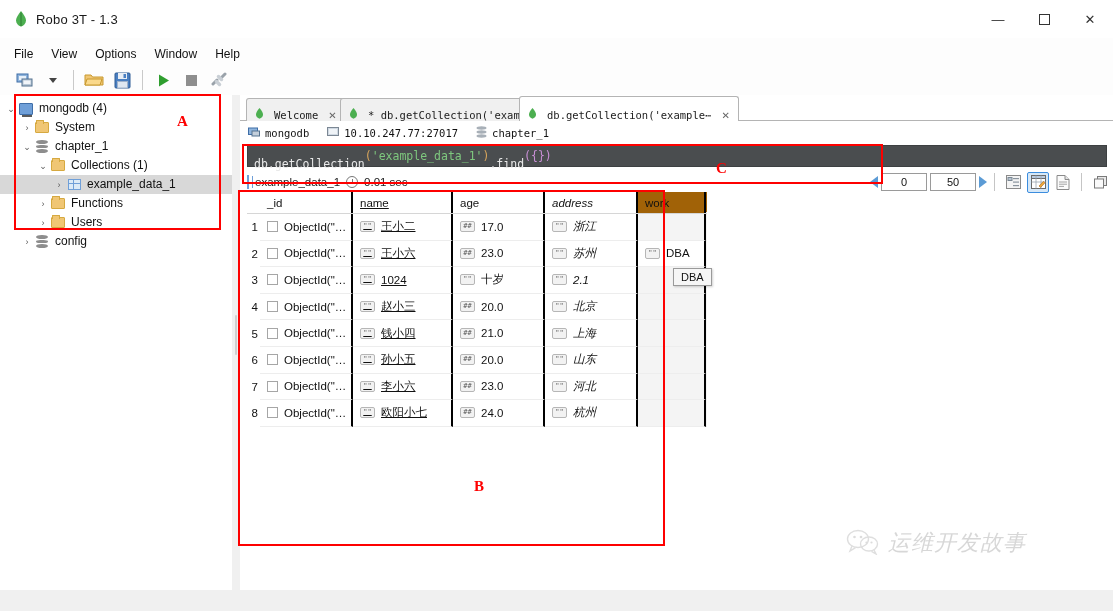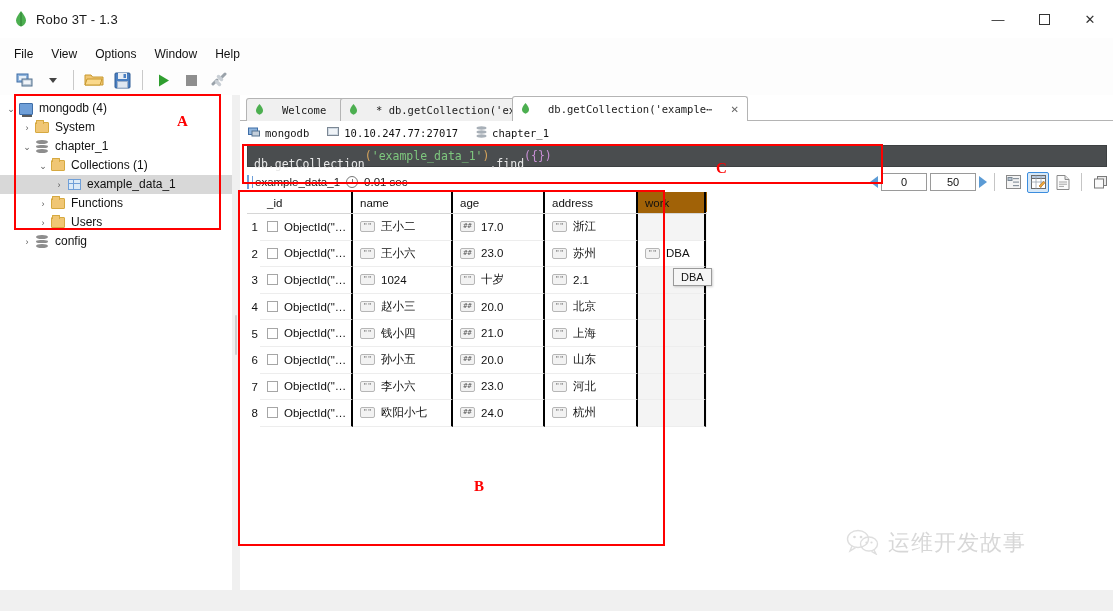--- a/index.html
+++ b/index.html
@@ -80,21 +80,21 @@
   .vsplit:after{ content:''; position:absolute; left:3px; top:220px; width:2px; height:40px; background:#cfcfcf; border-radius:1px;}
 
   
   .rightpanel { position: absolute; left: 240px; top: 95px; width: 873px; height: 495px; background: #fff; }
 
   
   .tabstrip { position: absolute; left: 0; top: 0; width: 873px; height: 26px; }
   .tabstrip .tabs-line { position:absolute; left:0; bottom:0; width:873px; height:1px; background:#b4b4b4; }
   .tab {
     position: absolute; top: 3px; height: 23px;
-    display: flex; align-items: center; gap: 18px;
+    display: flex; align-items: flex-end; gap: 10px;
     padding: 0 8px 0 8px;
     background: #f0f0f0; border: 1px solid #b4b4b4; border-bottom: none;
     border-radius: 3px 3px 0 0;
     font-family: "DejaVu Sans Mono", monospace; font-size: 10.5px; color: #1a1a1a;
     white-space: nowrap;
   }
   .tab.active { background: #ffffff; top: 1px; height: 25px; z-index: 3; }
   .tab .leaf { flex: 0 0 auto; }
   .tab .xbtn { font-size: 10px; color: #666; font-family: "Liberation Sans", sans-serif; }
 
@@ -155,23 +155,23 @@
     width: 13px; flex: 0 0 13px; display: flex; align-items: center; justify-content: flex-end;
     font-size: 11.5px; color: #111; padding-right: 2px;
   }
   .gcell {
     display: flex; align-items: center; gap: 6px;
     border-right: 2px solid #000000; border-bottom: 1px solid #ededed;
     padding-left: 7px; font-size: 11.5px; color: #111; overflow: hidden; white-space: nowrap;
   }
   .ghead .gcell { border-bottom: none; font-size: 11.5px; color: #111; }
   .c-id { width: 93px; flex: 0 0 93px; }
-  .c-name { width: 100px; flex: 0 0 100px; }
+  .c-name { width: 100px; flex: 0 0 100px; text-decoration: underline; }
   .c-age { width: 92px; flex: 0 0 92px; }
-  .c-addr { width: 93px; flex: 0 0 93px; }
+  .c-addr { width: 93px; flex: 0 0 93px; font-style: italic; }
   .c-work { width: 68px; flex: 0 0 68px; background: #f4f4f4; }
   .c-pad { flex: 1 1 auto; background: #f4f4f4; border-bottom: 1px solid #ededed; }
   .ghead .c-work, .ghead .c-pad { background: #a16207; }
 
   
   .cbox { width: 11px; height: 11px; border: 1px solid #a6a6a6; background: #fff; flex: 0 0 11px; }
   
   .chip {
     flex: 0 0 auto; width: 15px; height: 11px; border: 1px solid #b6b6b6; background: #f2f2f2;
     border-radius: 2px; display: flex; align-items: center; justify-content: center;
@@ -188,21 +188,21 @@
   .statusarea { position: absolute; left: 0; bottom: 0; width: 1113px; height: 21px; background: #f0f0f0; }
 
   
   .anno { position: absolute; border: 2px solid #fe0000; pointer-events: none; }
   .annoletter {
     position: absolute; color: #fe0000; font-size: 15px; font-weight: 600;
     font-family: "Liberation Serif", serif;
   }
 
   
-  .wm { position: absolute; left: 846px; top: 528px; display: flex; align-items: center; gap: 8px; opacity: .72; }
+  .wm { position: absolute; left: 846px; top: 528px; display: flex; align-items: center; gap: 8px; opacity: .72; font-style: italic; }
   .wm-text { font-size: 22px; color: #c9c9c9; letter-spacing: 1px; font-family: "Liberation Sans", sans-serif; }
   .wm-url { position: absolute; left: 866px; top: 588px; font-size: 12.5px; color: #dcdcdc; letter-spacing: .2px; }
 </style>
 </head>
 <body>
 
 <div id="app">
 
   <div class="titlebar">
     <span class="app-icon">
@@ -373,21 +373,21 @@
       <div class="tab" style="left:100px;">
         <span class="leaf">
           <svg width="9" height="11" viewBox="0 0 9 11">
               <path d="M4.5 0 C7 3 8 5 8 6.6 C8 8.7 6.4 10.1 4.5 10.8 C2.6 10.1 1 8.7 1 6.6 C1 5 2 3 4.5 0 Z" fill="#4caf50"></path>
             </svg>
         </span>
         <span>* db.getCollection('exam⋯</span>
         <span class="xbtn">✕</span>
       </div>
 
-      <div class="tab active" style="left:272px;">
+      <div class="tab active" style="left:279px;">
         <span class="leaf">
           <svg width="9" height="11" viewBox="0 0 9 11">
               <path d="M4.5 0 C7 3 8 5 8 6.6 C8 8.7 6.4 10.1 4.5 10.8 C2.6 10.1 1 8.7 1 6.6 C1 5 2 3 4.5 0 Z" fill="#4caf50"></path>
             </svg>
         </span>
         <span>db.getCollection('example⋯</span>
         <span class="xbtn">✕</span>
       </div>
     </div>
 

